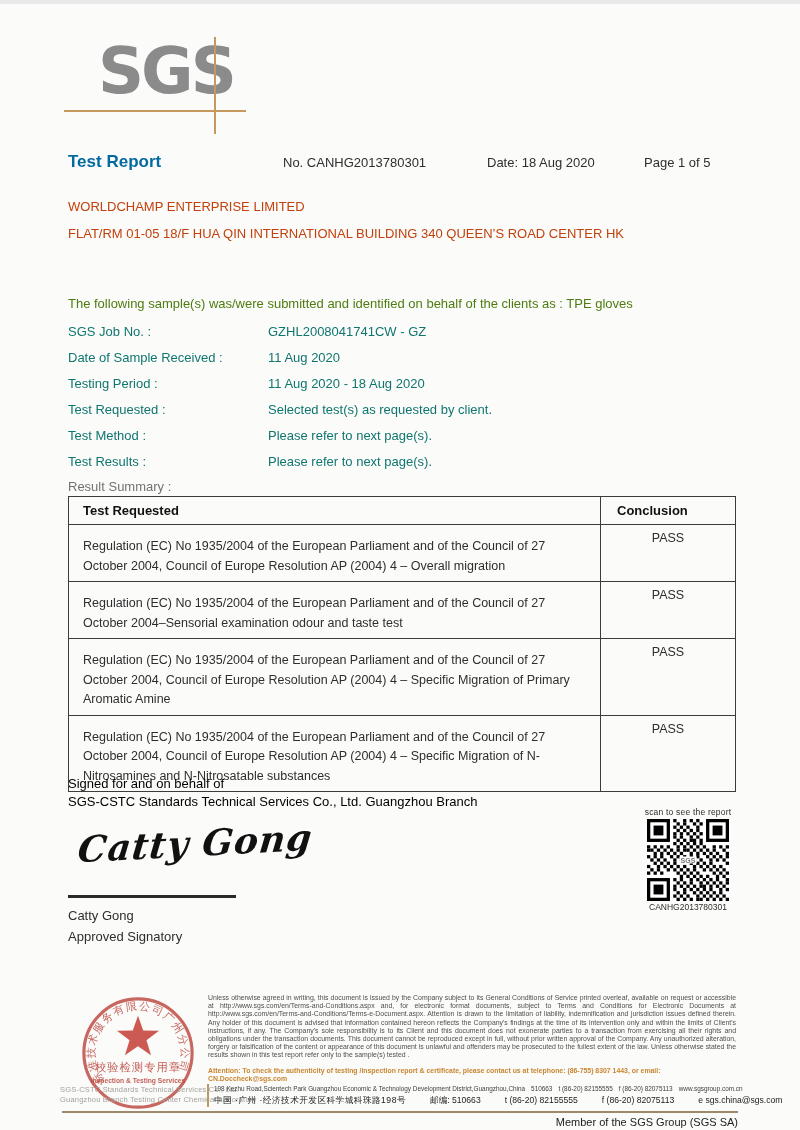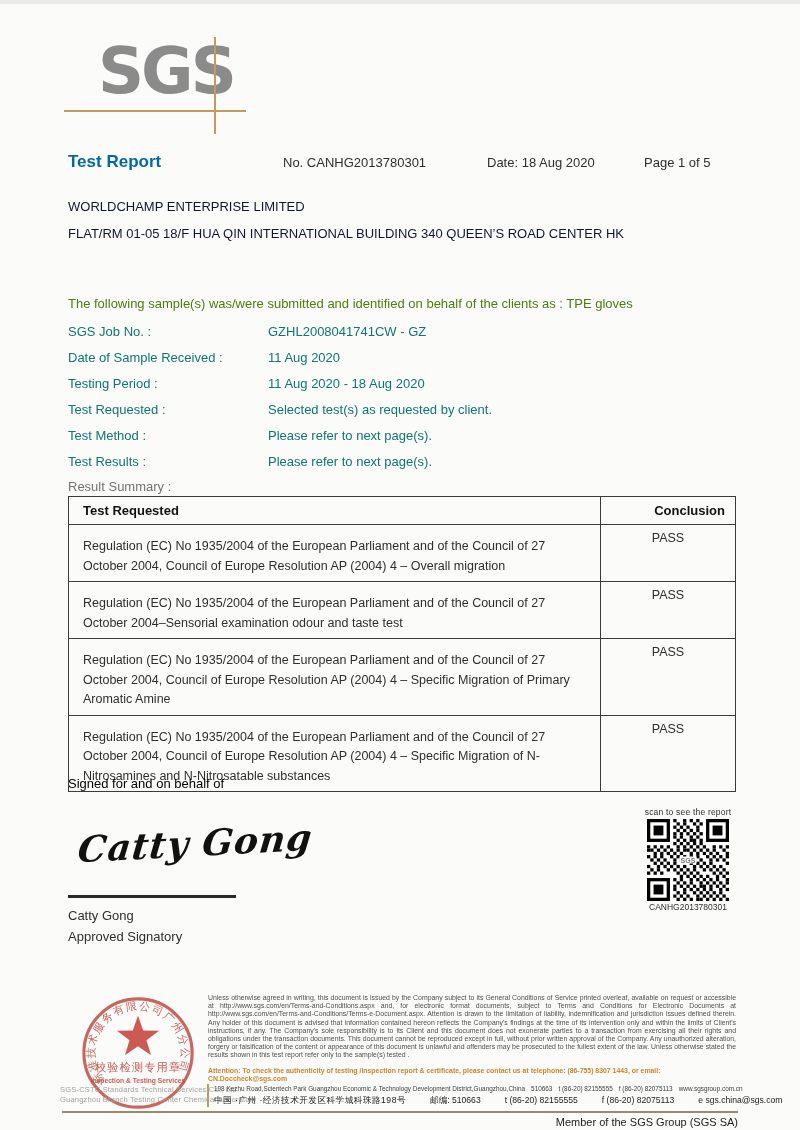--- a/index.html
+++ b/index.html
@@ -18,39 +18,39 @@
   .logo-hline{ position:absolute; left:64px; top:106px; width:182px; height:2px; background:#c69a5e; }
   .logo-vline{ position:absolute; left:214px; top:33px; width:2px; height:97px; background:#c69a5e; }
 
   
   .hdr{ position:absolute; top:151px; left:0; width:100%; font-size:13px; color:#2e2e2e; }
   .hdr .title{ position:absolute; left:68px; top:-3px; font-size:17px; font-weight:bold; color:#0369a1; }
   .hdr .no{ position:absolute; left:283px; }
   .hdr .date{ position:absolute; left:487px; }
   .hdr .page-no{ position:absolute; left:644px; }
 
-  .client{ position:absolute; left:68px; top:189px; width:670px; font-size:13px; color:#0f172a; line-height:27px; }
+  .client{ position:absolute; left:68px; top:189px; width:670px; font-size:13px; color:#c2410c; line-height:27px; }
 
   .intro{ position:absolute; left:68px; top:292px; width:670px; font-size:13px; color:#4d7c0f; }
 
   
   .details{ position:absolute; left:68px; top:320px; width:670px; font-size:13px; color:#0f766e; }
   .details .row{ display:flex; height:26px; align-items:flex-start; }
   .details .lbl{ width:200px; flex:none; }
 
   .result-heading{ position:absolute; left:68px; top:475px; font-size:13px; color:#737373; }
 
   
   .rtable{
     position:absolute; left:68px; top:492px; width:668px;
     border-collapse:collapse; font-size:12.5px; color:#2e2e2e;
   }
   .rtable th,.rtable td{ border:1.5px solid #3c3c3c; }
   .rtable th{ text-align:left; padding:6px 10px 6px 14px; font-size:13px; color:#111; }
-  .rtable th.conc{ text-align:right; width:135px; padding-left:0; }
+  .rtable th.conc{ text-align:left; width:135px; padding-left:16px; }
   .rtable td.test{ padding:12px 10px 5px 14px; line-height:19.5px; }
   .rtable td.pass{ text-align:center; vertical-align:top; padding-top:6px;border-radius:18px; }
 
   
   .signed{ position:absolute; left:68px; top:771px; font-size:13px; line-height:17.5px; color:#000000; }
   .sig-script{
     position:absolute; left:78px; top:818px; font-family:"DejaVu Serif", serif;
     font-style:italic; font-weight:bold; font-size:36px; color:#111;
     transform:rotate(-3deg) skewX(-9deg); letter-spacing:1px;
   }
@@ -166,20 +166,21 @@
     </tr>
     <tr>
       <td class="test">Regulation (EC) No 1935/2004 of the European Parliament and of the Council of 27 October 2004, Council of Europe Resolution AP (2004) 4 – Specific Migration of N-Nitrosamines and N-Nitrosatable substances</td>
       <td class="pass">PASS</td>
     </tr>
   </tbody>
     </table>
 
   <div class="signed">
     <div>Signed for and on behalf of</div>
+    <div>SGS-CSTC Standards Technical Services Co., Ltd. Guangzhou Branch</div>
   </div>
   <div class="sig-script">Catty Gong</div>
   <div class="sig-line"></div>
   <div class="sig-name">
     <div>Catty Gong</div>
     <div>Approved Signatory</div>
   </div>
 
   <div class="qr-wrap">
     <div class="qr-cap">scan to see the report</div>

